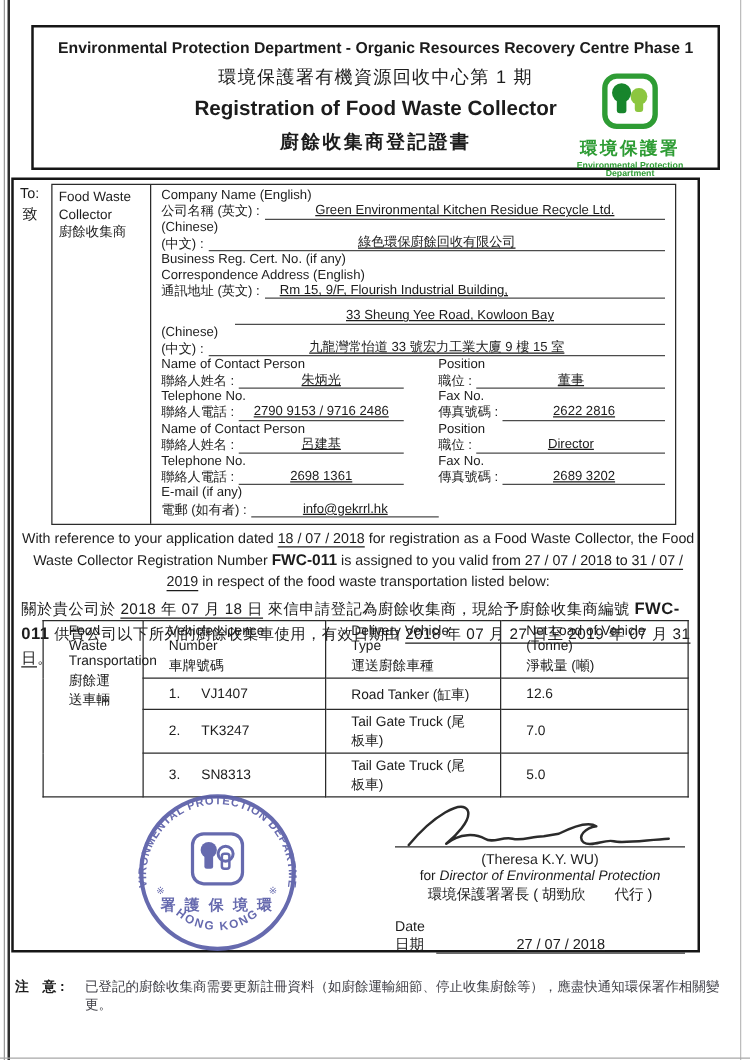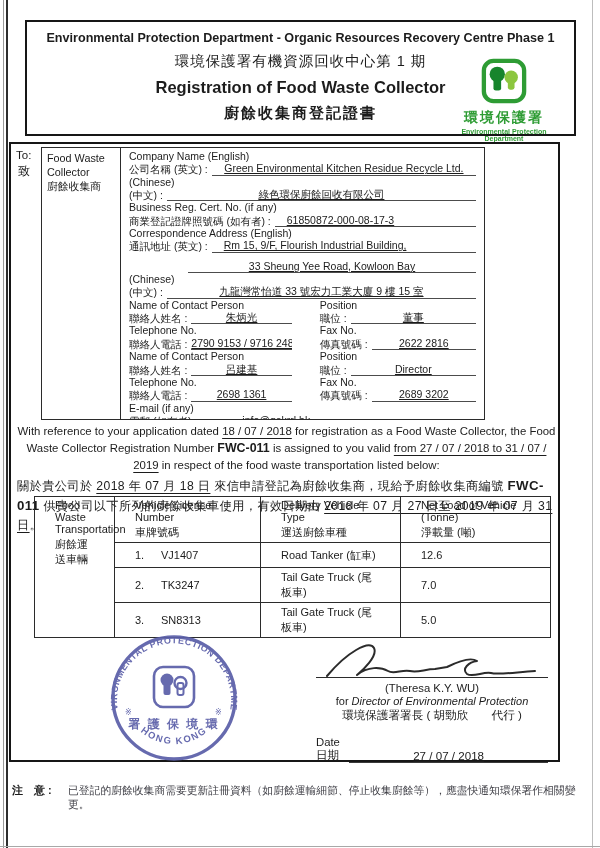--- a/index.html
+++ b/index.html
@@ -21,21 +21,21 @@
   .h-line4{font-weight:bold;font-size:15px;margin-top:7px;letter-spacing:2px;}
   .logo-block{position:absolute;right:14px;top:36px;width:112px;text-align:center;}
   .logo-zh{color:#2e9c34;font-weight:bold;font-size:14px;letter-spacing:2px;margin-top:1px;}
   .logo-en{color:#2e9c34;font-weight:bold;font-size:7px;margin-top:1px;}
 
   
   .main-box{left:9px;top:142px;width:551px;height:620px;border:2.5px solid #161616;box-sizing:border-box;}
   .to-en{left:5px;top:5px;font-size:11.5px;}
   .to-zh{left:7px;top:19px;font-size:12px;}
 
-  .collector-box{left:30px;top:3px;width:444px;height:273px;border:1.5px solid #2b2b2b;box-sizing:border-box;display:flex;justify-content:flex-end;}
+  .collector-box{left:30px;top:3px;width:500px;height:273px;border:1.5px solid #2b2b2b;box-sizing:border-box;display:flex;justify-content:flex-end;}
   .collector-left{flex:0 0 79px;border-right:1.4px solid #2b2b2b;padding:3px 5px;font-size:10.8px;line-height:14px;box-sizing:border-box;}
   .collector-main{flex:1;padding:2px 8px 2px 8px;font-size:10.5px;line-height:12.35px;box-sizing:border-box;min-width:0;overflow:hidden;}
 
   .fline{display:flex;align-items:flex-end;}
   .lab{white-space:nowrap;}
   .uval{flex:1;border-bottom:1px solid #4c4c4c;text-align:center;white-space:nowrap;margin-left:4px;min-width:0;overflow:hidden;text-decoration:underline;}
   .uval.left{text-align:left;padding-left:12px;}
   .uval.short{flex:0 0 150px;}
   .gap-top{margin-top:7px;}
   .twocol{display:flex;}
@@ -125,24 +125,20 @@
       <div class="fline">
         <span class="lab">公司名稱 (英文) :</span>
         <span class="uval">Green Environmental Kitchen Residue Recycle Ltd.</span>
       </div>
       <div>(Chinese)</div>
       <div class="fline">
         <span class="lab">(中文) :</span>
         <span class="uval">綠色環保廚餘回收有限公司</span>
       </div>
       <div>Business Reg. Cert. No. (if any)</div>
-      <div class="fline">
-        <span class="lab">商業登記證牌照號碼 (如有者) :</span>
-        <span class="uval left">61850872-000-08-17-3</span>
-      </div>
       <div>Correspondence Address (English)</div>
       <div class="fline">
         <span class="lab">通訊地址 (英文) :</span>
         <span class="uval left">Rm 15, 9/F, Flourish Industrial Building,</span>
       </div>
       <div class="fline gap-top">
         <span class="lab" style="width:55px;"></span>
         <span class="uval">33 Sheung Yee Road, Kowloon Bay</span>
       </div>
       <div>(Chinese)</div>

